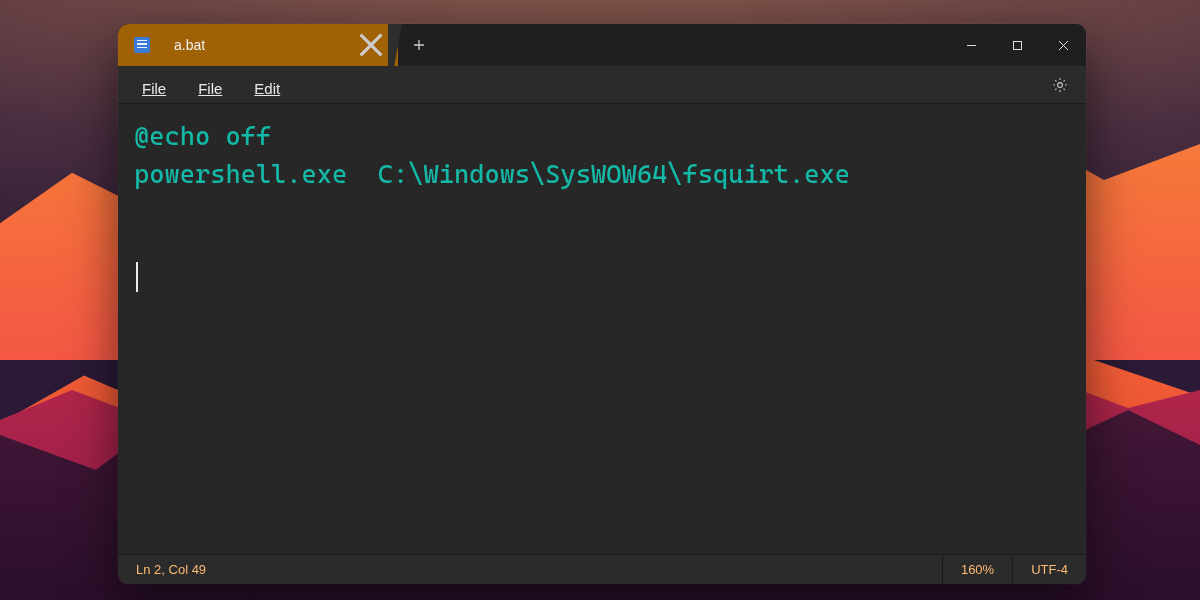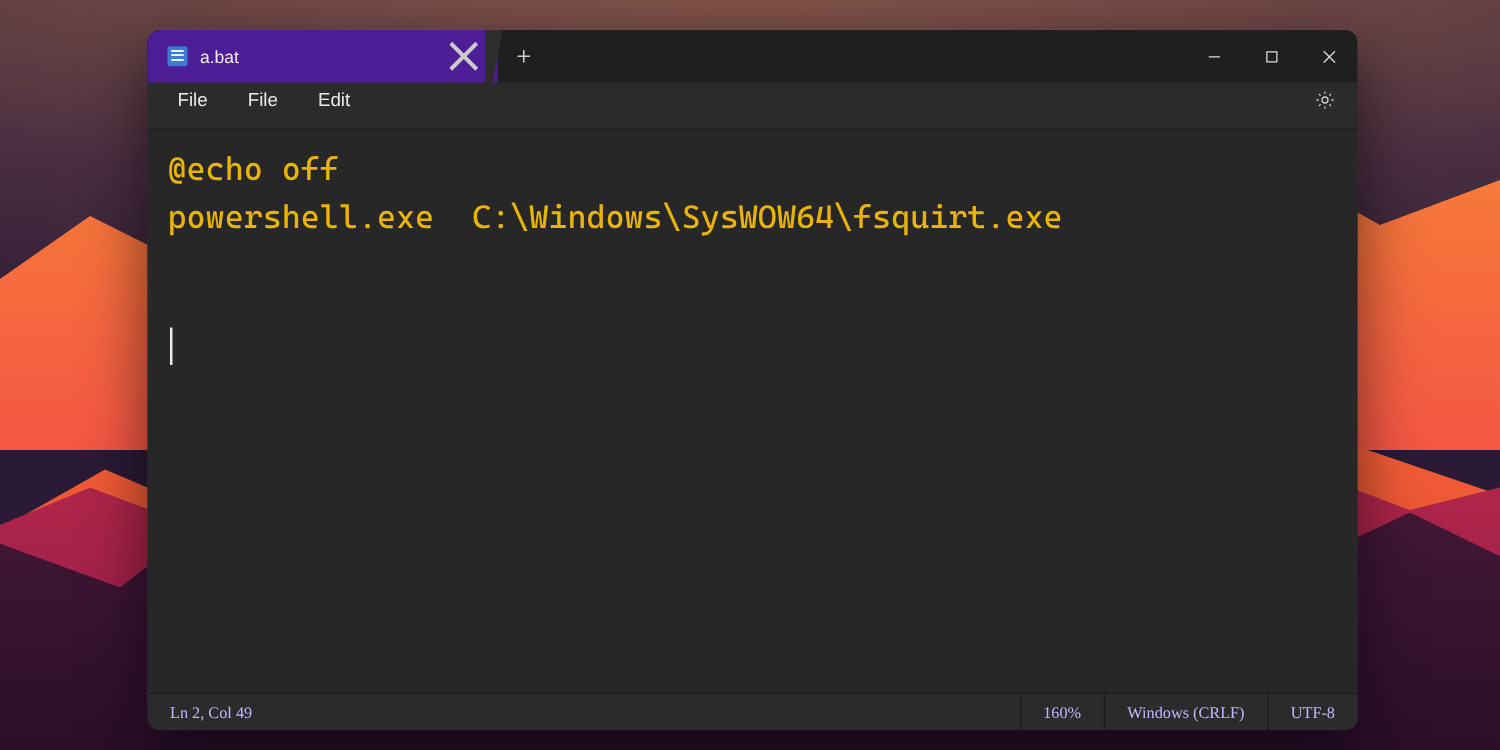--- a/index.html
+++ b/index.html
@@ -27,53 +27,53 @@
   }
 
   .window {
     position: absolute; left: 118px; top: 24px; width: 968px; height: 560px;
     background: #272727; border-radius: 10px; overflow: hidden;
     box-shadow: 0 18px 50px rgba(0,0,0,0.55), 0 0 0 1px rgba(255,255,255,0.04);
     display: flex; flex-direction: column; color: #e6e6e6;
   }
   .titlebar { height: 42px; display: flex; align-items: stretch; background: #1f1f1f; }
   .tab {
-    display: flex; align-items: center; gap: 10px; padding: 0 14px 0 16px;
-    background: #4c1d95; min-width: 280px; position: relative;
+    display: flex; align-items: center; gap: 24px; padding: 0 14px 0 16px;
+    background: #a16207; min-width: 280px; position: relative;
     border-top-left-radius: 10px;
   }
   .tab::after { content:""; position:absolute; right:-10px; top:0; bottom:0; width:20px;
     background: linear-gradient(100deg, #2d2d2d 48%, transparent 52%); }
   .tab .app-icon { width:16px; height:16px; background:#3a7bd5; border-radius:2px; position:relative; }
   .tab .app-icon::before { content:""; position:absolute; inset:3px 3px 3px 3px;
     background: repeating-linear-gradient(#fff 0 1.5px, transparent 1.5px 3.5px); opacity:.9; }
   .tab-title { font-size: 14px; color:#eee; flex:1; }
   .tab-close { width:26px; height:26px; display:flex; align-items:center; justify-content:center;
     border-radius:4px; color:#ccc; font-size:13px; }
   .newtab { width:42px; display:flex; align-items:center; justify-content:center; color:#ccc; font-size:16px; }
   .title-spacer { flex:1; }
   .winbtn { width:46px; display:flex; align-items:center; justify-content:center; color:#ccc; }
   .winbtn svg { width:11px; height:11px; stroke:#ddd; stroke-width:1; fill:none; }
 
-  .menubar { height:38px; display:flex; align-items:flex-start; padding:0 10px; gap:4px;
-    background:#2b2b2b; border-bottom:1px solid #1a1a1a; }
+  .menubar { height:38px; display:flex; align-items:flex-end; padding:0 10px; gap:4px;
+    background:#2b2b2b; border-bottom:1px solid #1a1a1a;text-decoration:underline; }
   .menu-item { padding:6px 14px; font-size:15px; color:#eaeaea; border-radius:4px; }
   .menu-spacer { flex:1; }
   .gear { width:32px; height:32px; display:flex; align-items:center; justify-content:center; border-radius:4px; }
   .gear svg { width:18px; height:18px; stroke:#ccc; stroke-width:1.4; fill:none; }
 
   .editor { flex:1; background:#272727; padding:14px 16px 8px 16px; position:relative;
-    font-family: "Cascadia Mono", Consolas, monospace; font-size:26px; color:#eab308;
+    font-family: "Cascadia Mono", Consolas, monospace; font-size:26px; color:#14b8a6;
     line-height:1.45; white-space:pre; overflow:hidden; }
   .cursor { position:absolute; width:1.5px; height:30px; background:#eaeaea; left:18px; top:158px;
     animation: blink 1s steps(1) infinite; }
   @keyframes blink { 50% { opacity:0; } }
 
   .statusbar { height:30px; display:flex; align-items:flex-start; background:#2b2b2b;
-    border-top:1px solid #1a1a1a; font-size:13px; color:#c4b5fd;font-family:Liberation Serif, serif; }
+    border-top:1px solid #1a1a1a; font-size:13px; color:#fdba74; }
   .status-cell { padding:0 18px; height:100%; display:flex; align-items:center; }
   .status-cell.sep { border-left:1px solid #1a1a1a; }
   .status-spacer { flex:1; }
 </style>
 </head>
 <body>
 
 <div class="desktop">
   <div class="layer sky-band"></div>
   <div class="layer ridge"></div>
@@ -131,17 +131,16 @@
 
     <div class="editor"><span>@echo off</span>
 <span>powershell.exe  C:\Windows\SysWOW64\fsquirt.exe</span>
       <div class="cursor"></div>
     </div>
 
     <div class="statusbar">
       <div class="status-cell">Ln 2, Col 49</div>
       <div class="status-spacer"></div>
       <div class="status-cell sep">160%</div>
-      <div class="status-cell sep">Windows (CRLF)</div>
-      <div class="status-cell sep">UTF-8</div>
+      <div class="status-cell sep">UTF-4</div>
     </div>
   </div>
 </div>
 
 </body></html>

